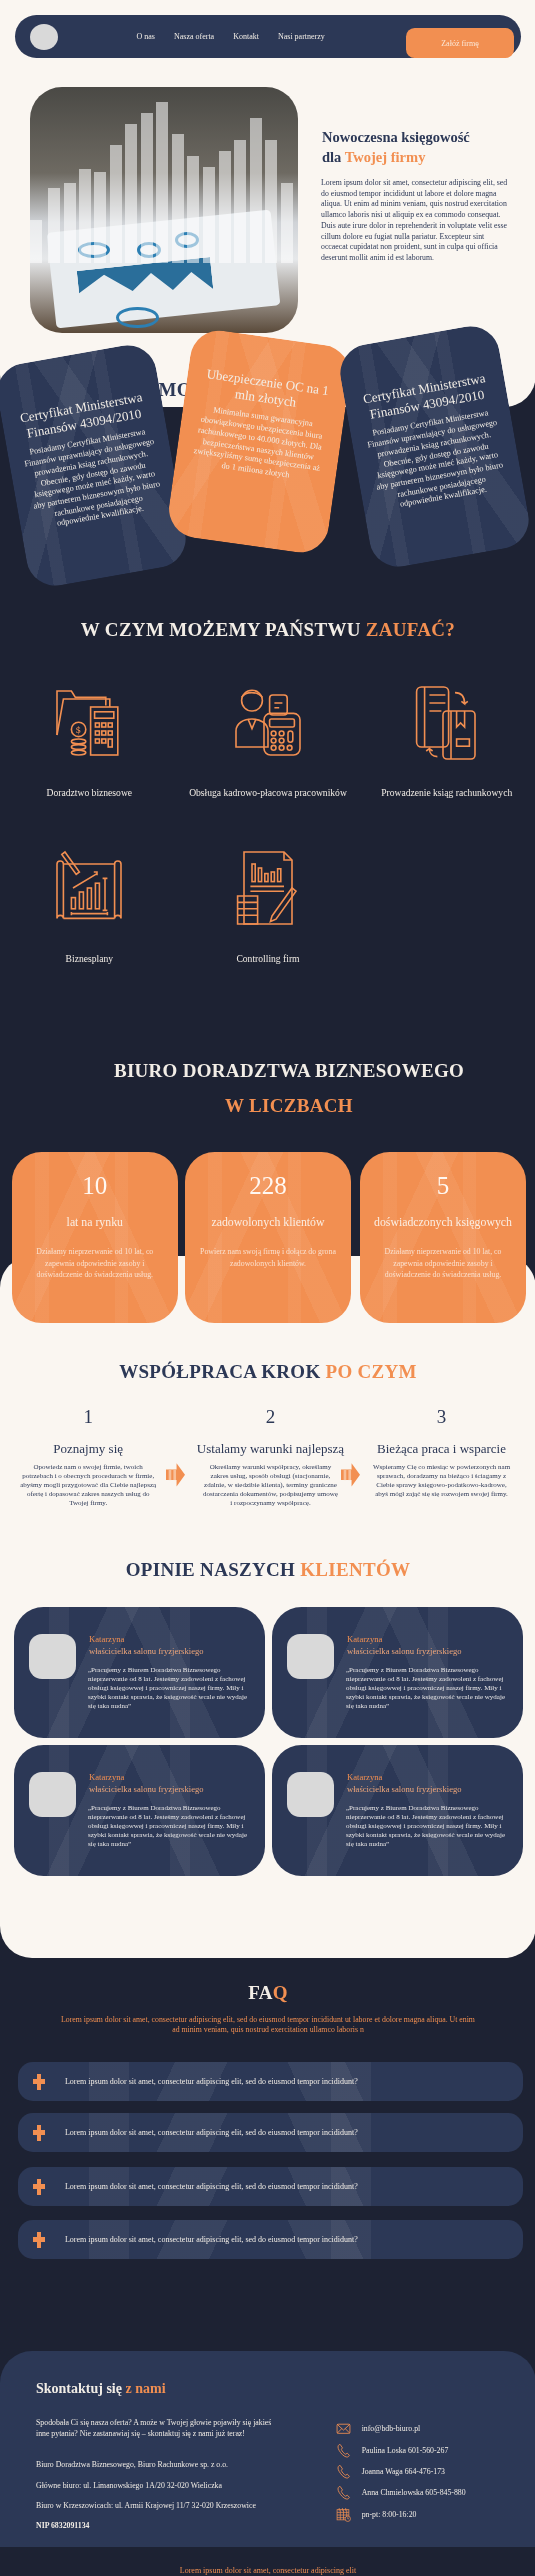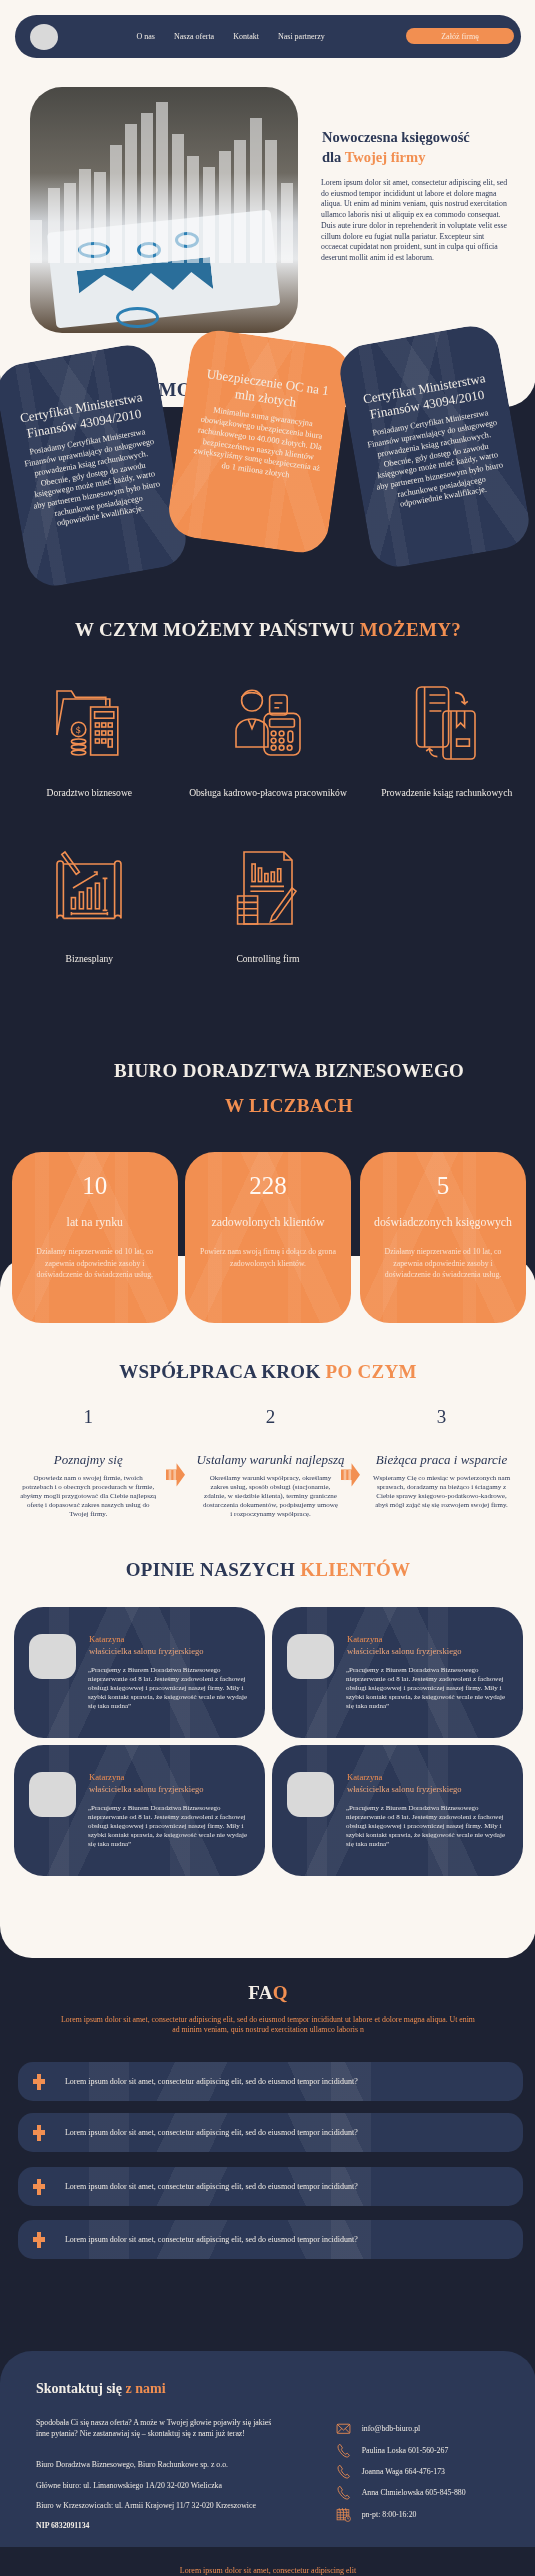--- a/index.html
+++ b/index.html
@@ -33,21 +33,21 @@
   .nav-links {
     display: flex; gap: 0; margin-left: 79px;
   }
   .nav-link {
     color: #f2ede6; font-size: 8px; text-decoration: none;
     font-family: "Liberation Serif", serif;
     margin-right: 19px; cursor: pointer;
   }
   .nav-cta {
     position: absolute; left: 391px; top: 13px;
-    width: 108px; height: 16px;
+    width: 108px; height: 30px;
     background: #f28f51; border-radius: 8.6px;
     color: #fbe8d8; font-size: 8px; font-family: "Liberation Serif", serif;
     display: flex; align-items: center; justify-content: center;
     border: none; cursor: pointer;
   }
   .hero-image {
     position: absolute; left: 30px; top: 87px;
     width: 268px; height: 246px;
     border-radius: 32px;
     overflow: hidden;
@@ -145,21 +145,21 @@
   
   .cream-mid {
     background: #faf6f1;
     border-radius: 0 0 32px 32px;
     position: relative; height: 624px;
   }
   .steps-title { color: #2c3856; padding-top: 27px; }
   .steps { position: absolute; left: 0; top: 72px; width: 536px; height: 161px; }
   .step { position: absolute; top: 0; width: 155px; text-align: center; color: #2c3856; font-family: "Liberation Serif", serif; }
   .step .step-num { font-size: 19px; line-height: 22.5px; }
-  .step .step-title { font-size: 13px; line-height: 15px; margin-top: 23px; font-style: italic; }
+  .step .step-title { font-size: 13px; line-height: 15px; margin-top: 12px; }
   .step .step-text { font-size: 7px; line-height: 9px; margin-top: 7.5px; padding: 0 8.6px; }
   .s1 { left: 10.7px; } .s2 { left: 193px; } .s3 { left: 364px; }
   .arrow { position: absolute; top: 57px; width: 19px; height: 23.6px; }
   .a1 { left: 166px; } .a2 { left: 341px; }
 
   .opinions-title { position: absolute; top: 225px; left: 0; right: 0; color: #2c3856; }
   .op-card {
     position: absolute; width: 251px; height: 131px;
     background-color: #2c3856; border-radius: 29.5px; overflow: hidden;
   }
@@ -267,21 +267,21 @@
     <p>Minimalna suma gwarancyjna obowiązkowego ubezpieczenia biura rachunkowego to 40.000 złotych. Dla bezpieczeństwa naszych klientów zwiększyliśmy sumę ubezpieczenia aż do 1 miliona złotych</p>
   </div>
   <div class="trust-card navy pattern tc3">
     <h3>Certyfikat Ministerstwa Finansów 43094/2010</h3>
     <p>Posiadamy Certyfikat Ministerstwa Finansów uprawniający do usługowego prowadzenia ksiąg rachunkowych. Obecnie, gdy dostęp do zawodu księgowego może mieć każdy, warto aby partnerem biznesowym było biuro rachunkowe posiadającego odpowiednie kwalifikacje.</p>
   </div>
 </section>
 
 <section class="services">
   <h2 class="section-title">
-    <span>W CZYM MOŻEMY PAŃSTWU </span><span class="accent">MOŻEMY?</span>
+    <span>W CZYM MOŻEMY PAŃSTWU </span><span class="accent">ZAUFAĆ?</span>
   </h2>
   <div class="services-grid">
 
 
     <div class="service">
       <svg class="svc-icon" viewBox="0 0 100 100" fill="none" stroke="#f28f51" stroke-width="2">
         <path d="M10 65V10h18l5 8h38v10"></path>
           <path d="M10 65l8-45h58v10"></path>
         <rect x="52" y="30" width="34" height="60"></rect>
           <rect x="57" y="36" width="24" height="8"></rect>

